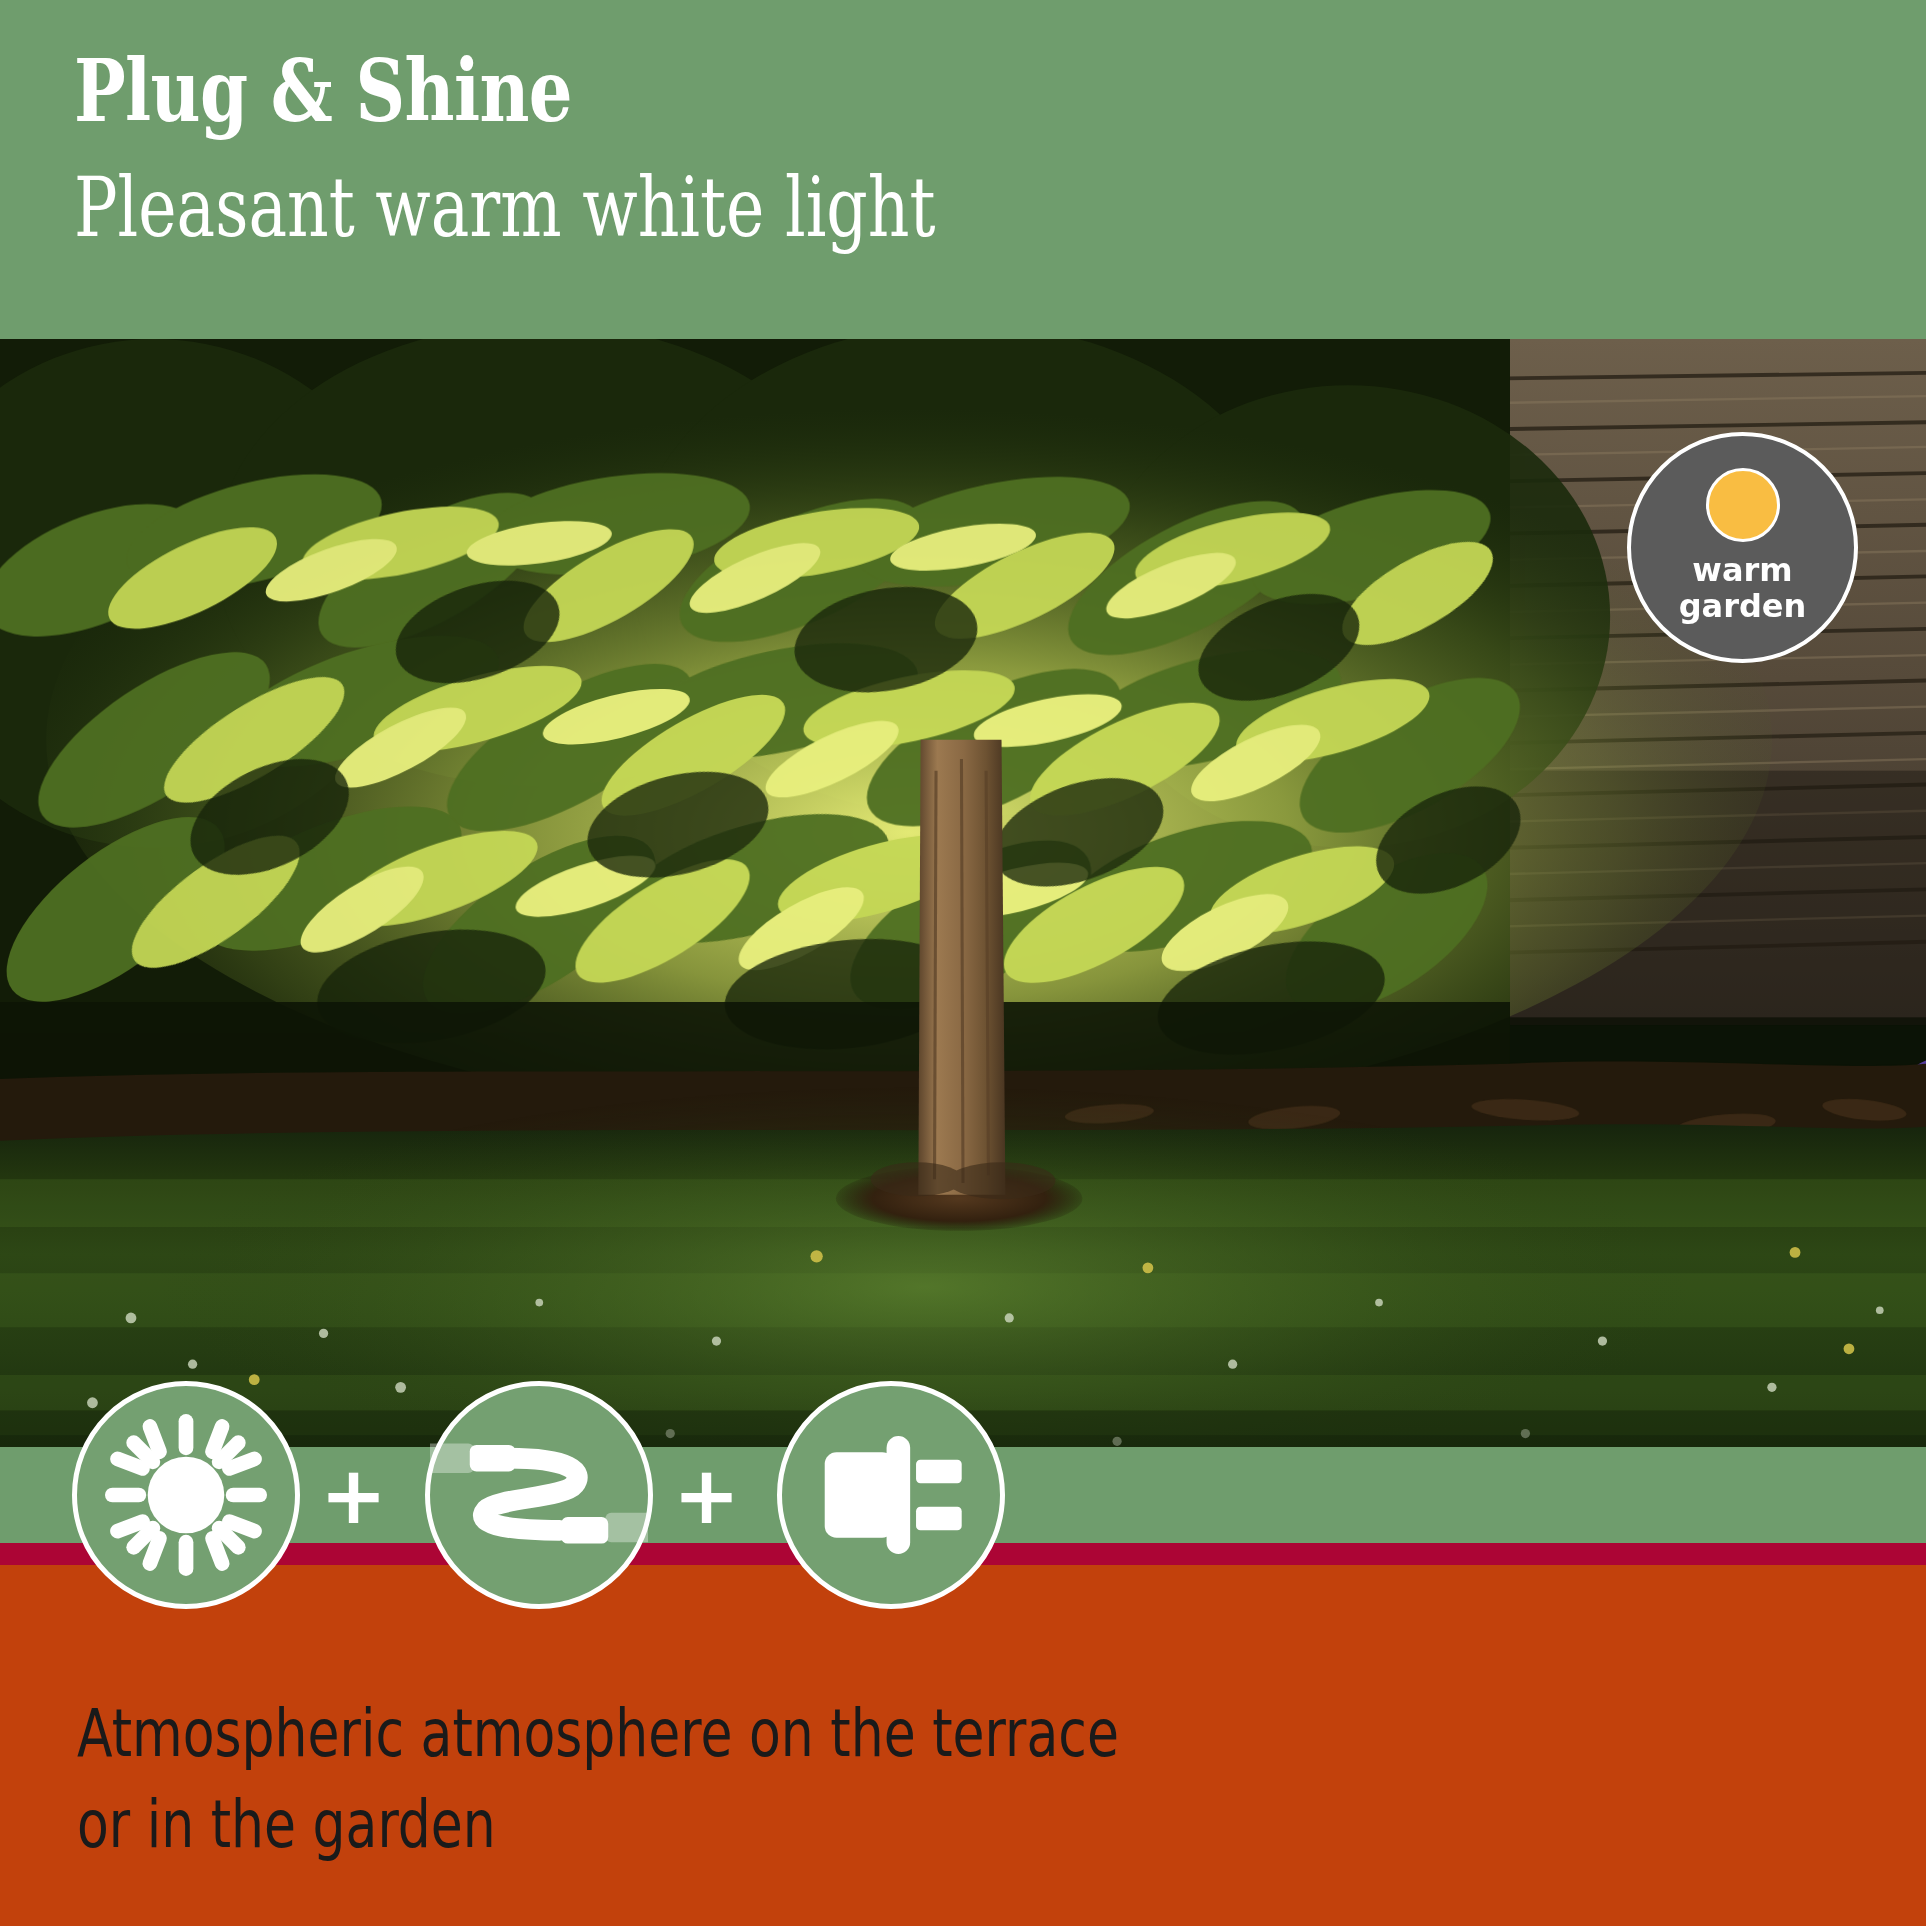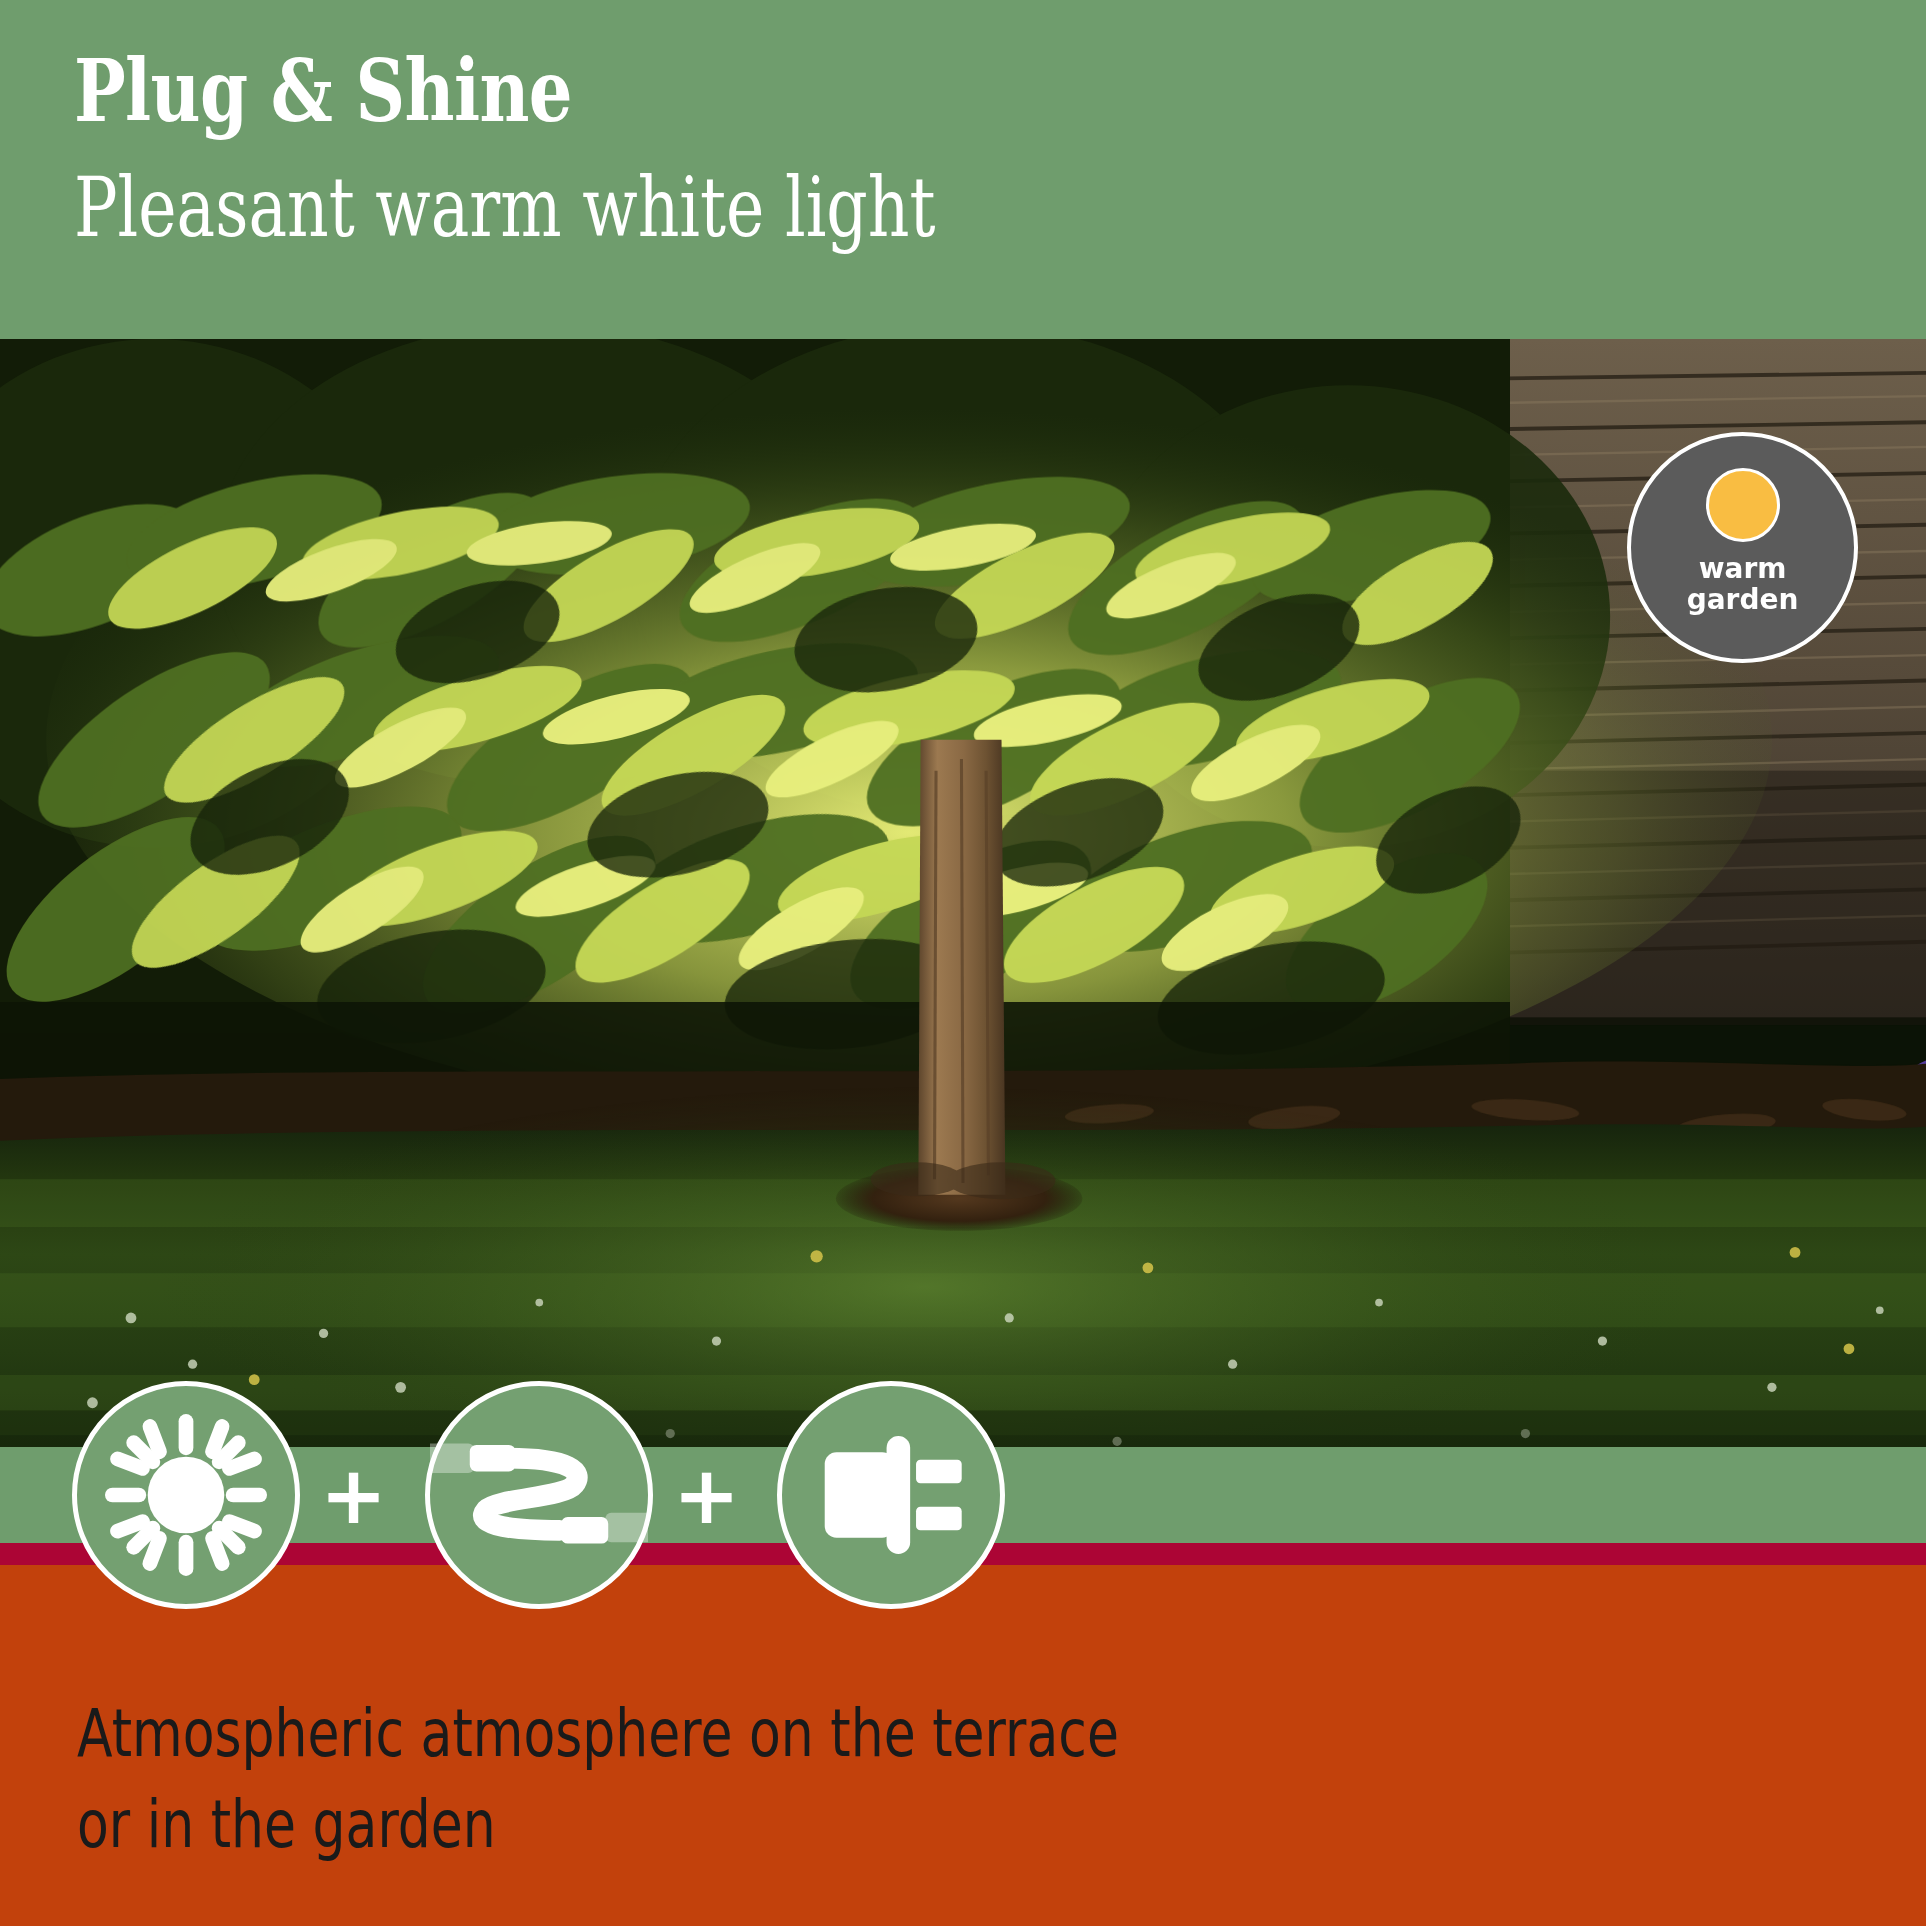--- a/index.html
+++ b/index.html
@@ -81,21 +81,21 @@
     border: 3.9px solid #ffffff;
   }
   .badge-text {
     position: absolute;
     left: 0; top: 117px;
     width: 100%;
     text-align: center;
     color: #ffffff;
     font-family: "DejaVu Sans", "Liberation Sans", sans-serif;
     font-weight: bold;
-    font-size: 28px;
+    font-size: 32px;
     line-height: 1.12;
   }
 
   
   .green-band {
     position: absolute;
     left: 0; top: 1447px;
     width: 1926px; height: 96px;
     background: #6f9d6d;
     z-index: 10;

